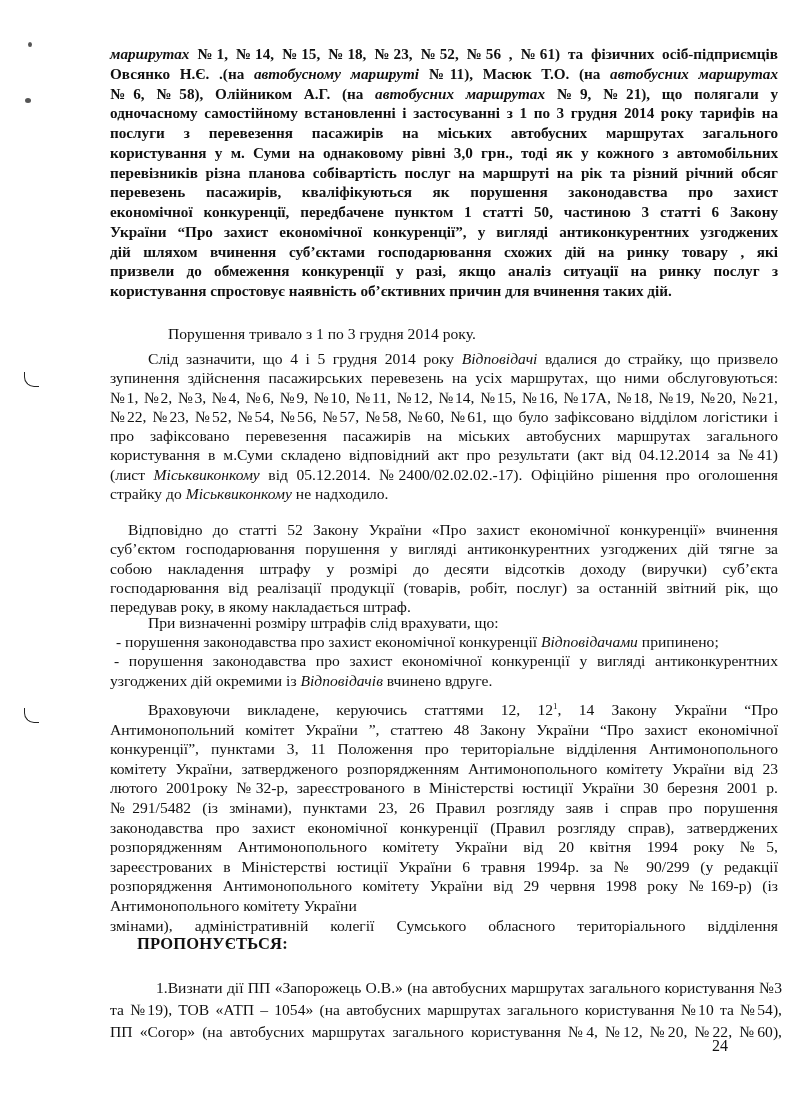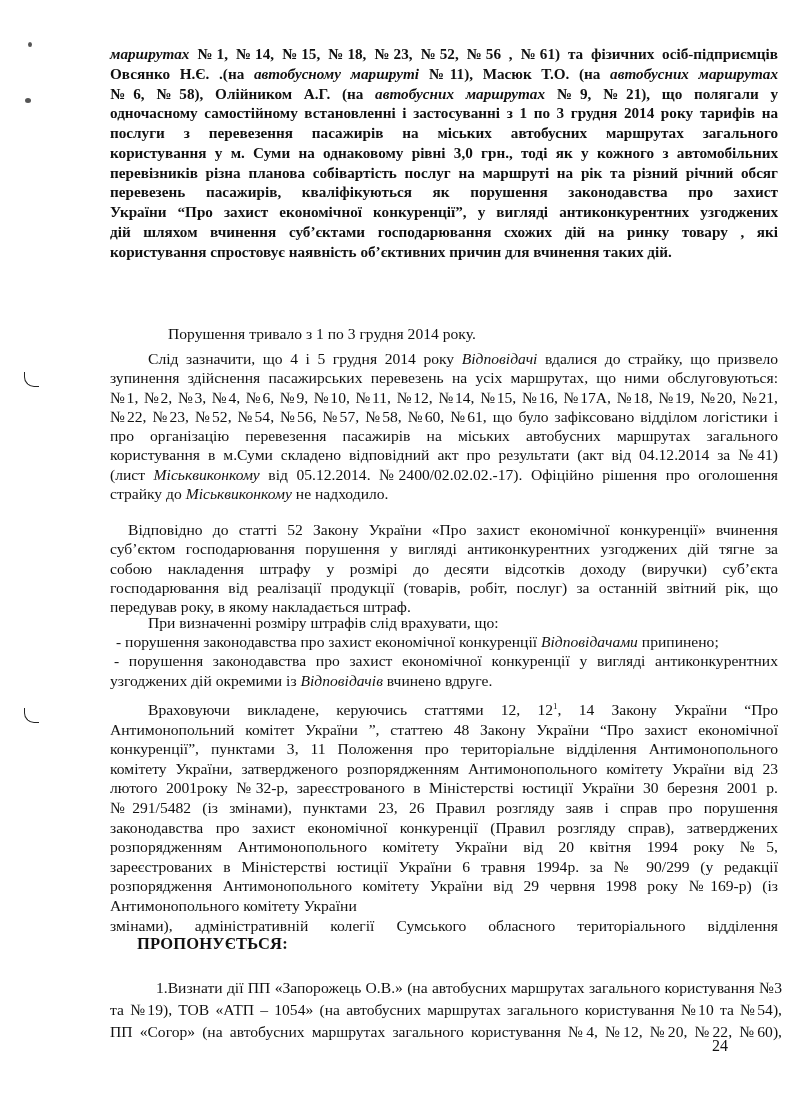--- a/index.html
+++ b/index.html
@@ -34,33 +34,35 @@
 
   <div class="block p1 bold">
     <span class="line"><i>маршрутах</i><span> №1, №14, №15, №18, №23, №52, №56 , №61) та  фізичних осіб-підприємців</span></span>
     <span class="line"><span>Овсянко Н.Є. .(на </span><i>автобусному маршруті</i><span> №11),  Масюк Т.О. (на </span><i>автобусних маршрутах</i></span>
     <span class="line"><span>№6, №58), Олійником А.Г. (на </span><i>автобусних маршрутах</i><span> №9, №21),   що полягали у</span></span>
     <span class="line">одночасному самостійному встановленні і застосуванні з 1 по 3 грудня 2014 року тарифів на</span>
     <span class="line">послуги з перевезення пасажирів на міських автобусних маршрутах загального</span>
     <span class="line">користування  у м. Суми на однаковому рівні 3,0 грн., тоді як у кожного з автомобільних</span>
     <span class="line">перевізників різна планова собівартість послуг на маршруті на рік  та  різний річний обсяг</span>
     <span class="line">перевезень пасажирів,   кваліфікуються як порушення законодавства про захист</span>
+    <span class="line">економічної конкуренції,   передбачене пунктом 1 статті 50, частиною 3 статті 6 Закону</span>
     <span class="line">України “Про захист економічної конкуренції”, у вигляді антиконкурентних узгоджених</span>
     <span class="line">дій шляхом вчинення суб’єктами господарювання схожих дій на ринку товару , які</span>
+    <span class="line">призвели до  обмеження конкуренції у разі, якщо аналіз ситуації на ринку послуг з</span>
     <span class="line last">користування  спростовує наявність об’єктивних причин для вчинення таких дій.</span>
   </div>
 
   <div class="single" style="left:168px; top:325px;">Порушення тривало  з 1 по  3 грудня 2014 року.</div>
 
   <div class="block reg" style="top:349px; left:110px; width:668px;">
     <span class="line" style="padding-left:38px;"><span>Слід зазначити, що  4 і 5 грудня 2014 року </span><i>Відповідачі</i><span> вдалися до страйку, що призвело</span></span>
     <span class="line">зупинення здійснення пасажирських перевезень на усіх маршрутах, що ними обслуговуються:</span>
     <span class="line">№1, №2,  №3, №4, №6, №9, №10, №11, №12, №14, №15, №16, №17А,  №18, №19, №20, №21,</span>
     <span class="line">№22, №23, №52, №54, №56, №57,  №58, №60, №61, що було зафіксовано відділом логістики і</span>
-    <span class="line">про організацію перевезення пасажирів на міських автобусних маршрутах загального</span>
+    <span class="line">про зафіксовано перевезення пасажирів на міських автобусних маршрутах загального</span>
     <span class="line">користування в м.Суми складено відповідний акт про результати (акт від 04.12.2014 за №41)</span>
     <span class="line"><span>(лист </span><i>Міськвиконкому</i><span> від 05.12.2014. №2400/02.02.02.-17). Офіційно рішення про оголошення</span></span>
     <span class="line last"><span>страйку до </span><i>Міськвиконкому</i><span> не надходило.</span></span>
   </div>
 
   <div class="block reg" style="top:520px;">
     <span class="line" style="padding-left:18px;">Відповідно до статті 52 Закону України «Про захист економічної конкуренції» вчинення</span>
     <span class="line">суб’єктом господарювання порушення у вигляді антиконкурентних узгоджених дій тягне за</span>
     <span class="line">собою накладення штрафу у розмірі до десяти відсотків доходу (виручки) суб’єкта</span>
     <span class="line">господарювання від реалізації продукції (товарів, робіт, послуг) за останній звітний рік, що</span>

